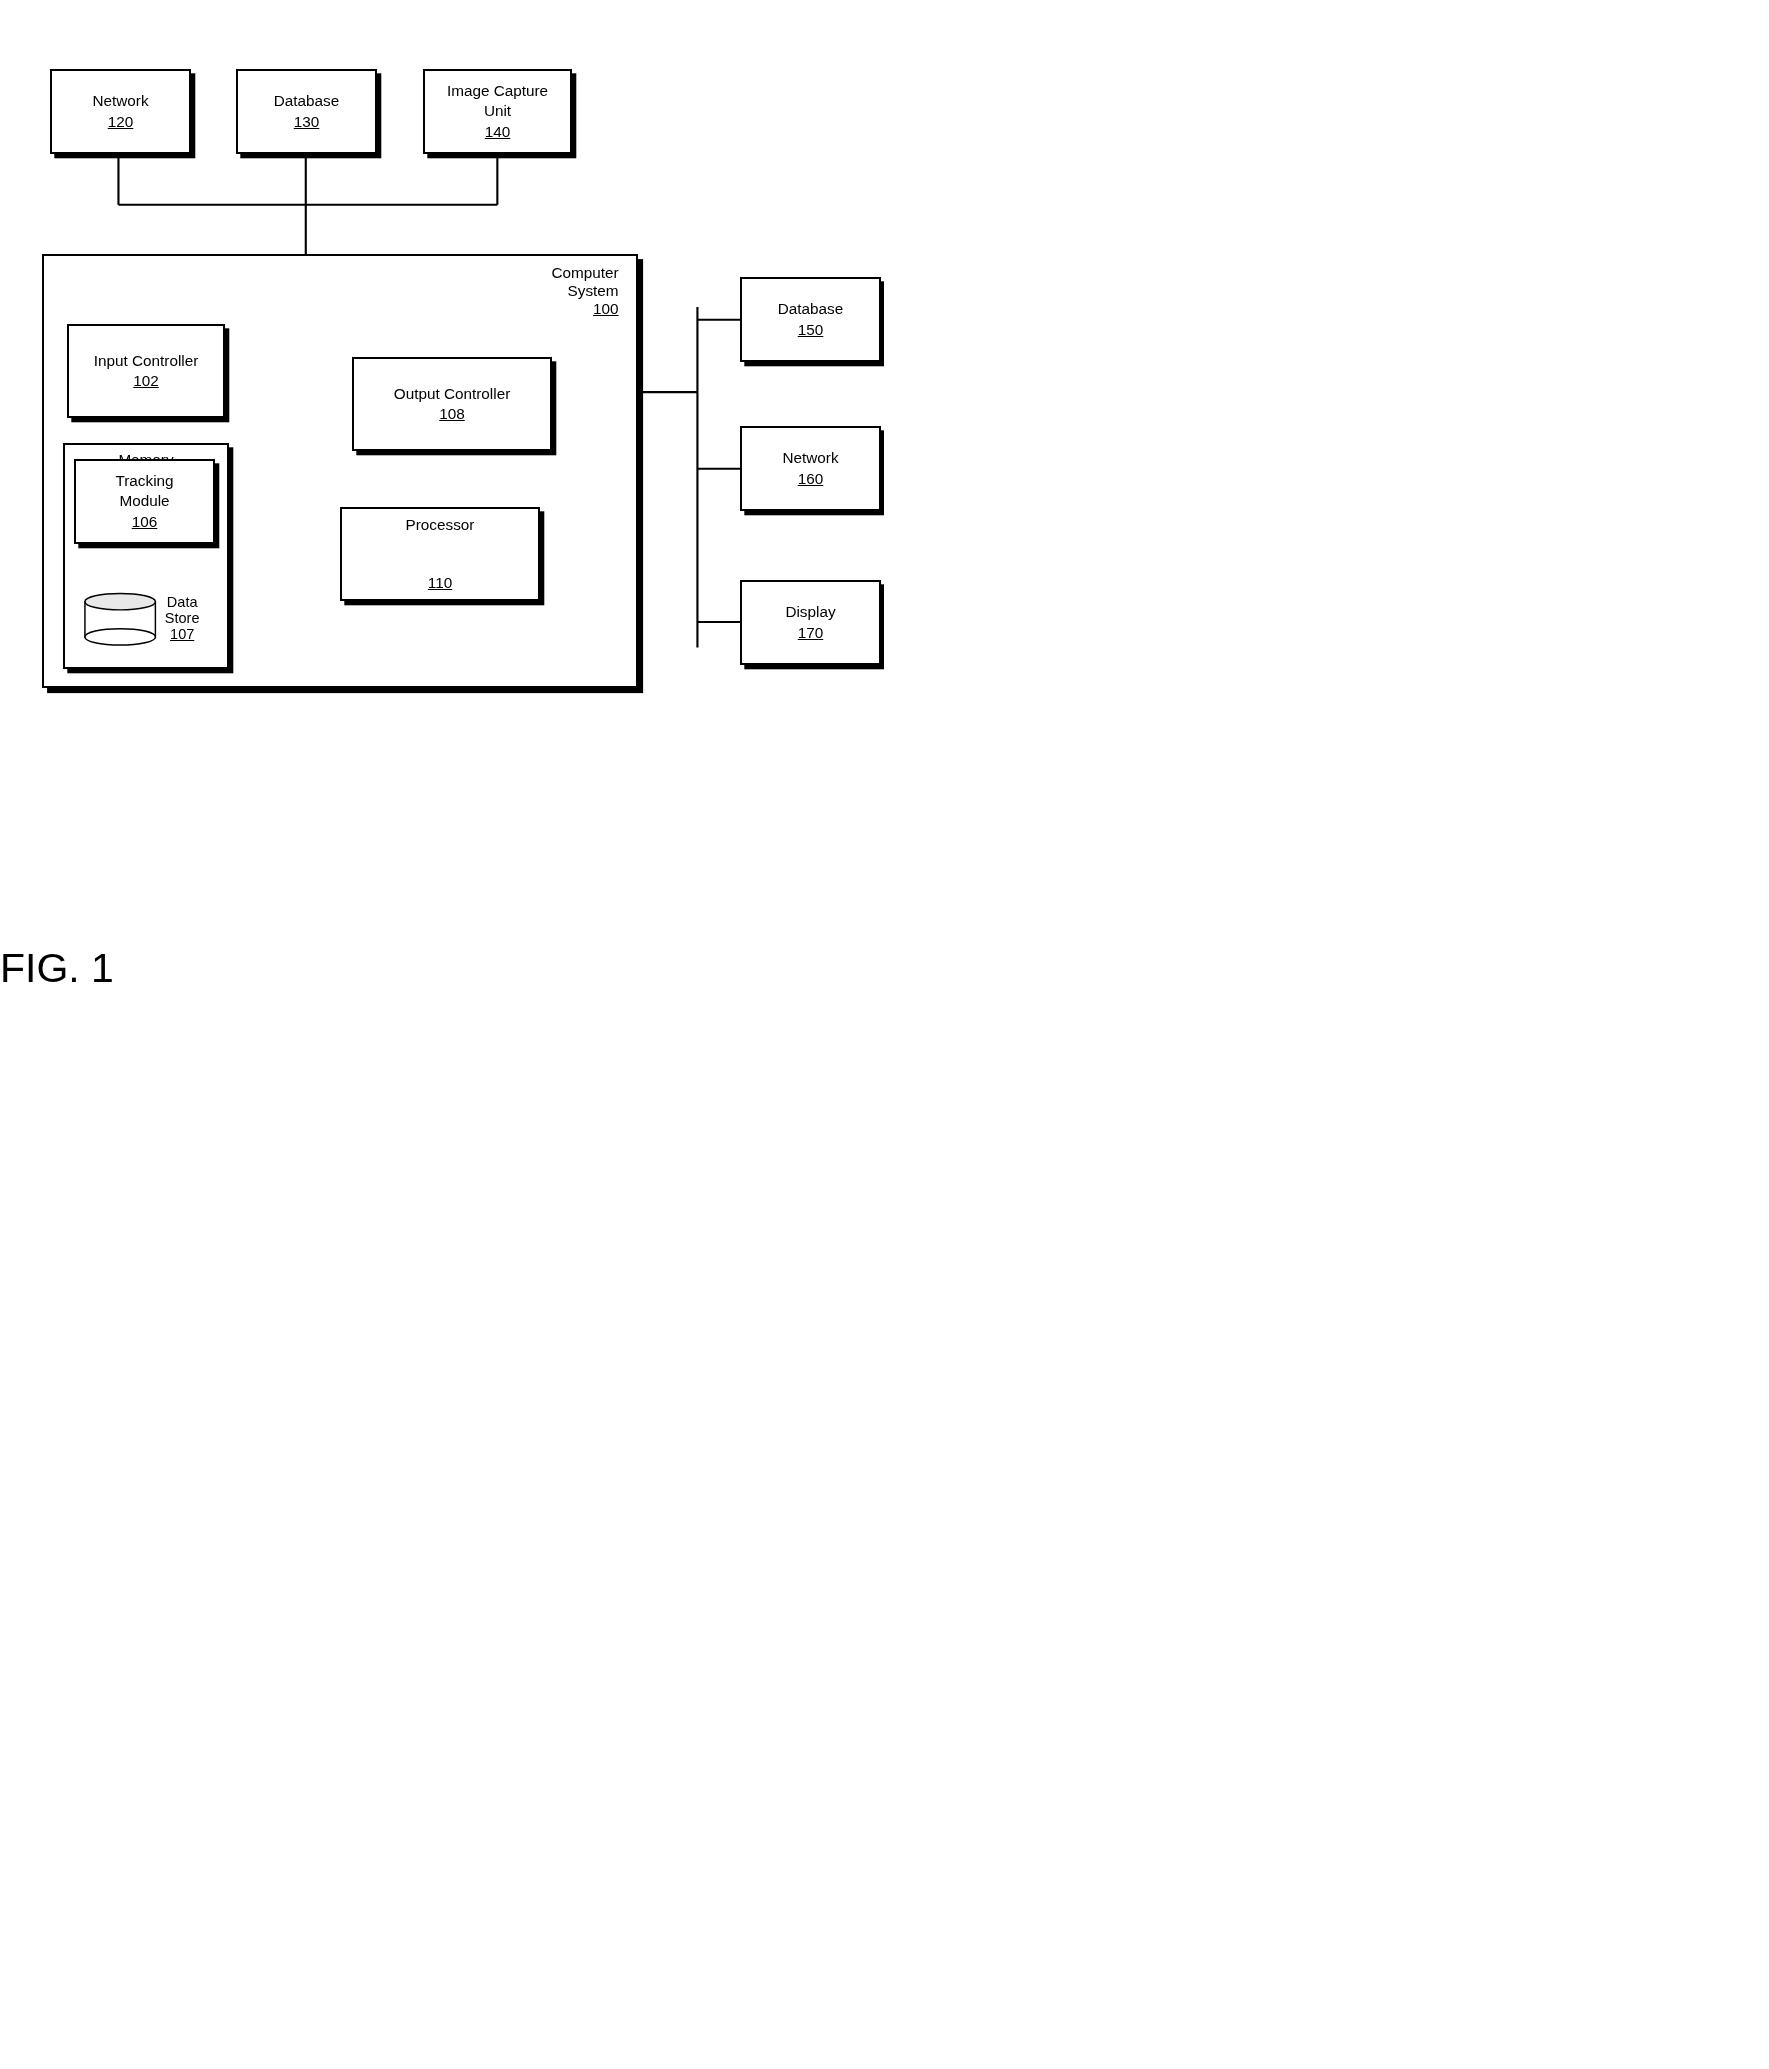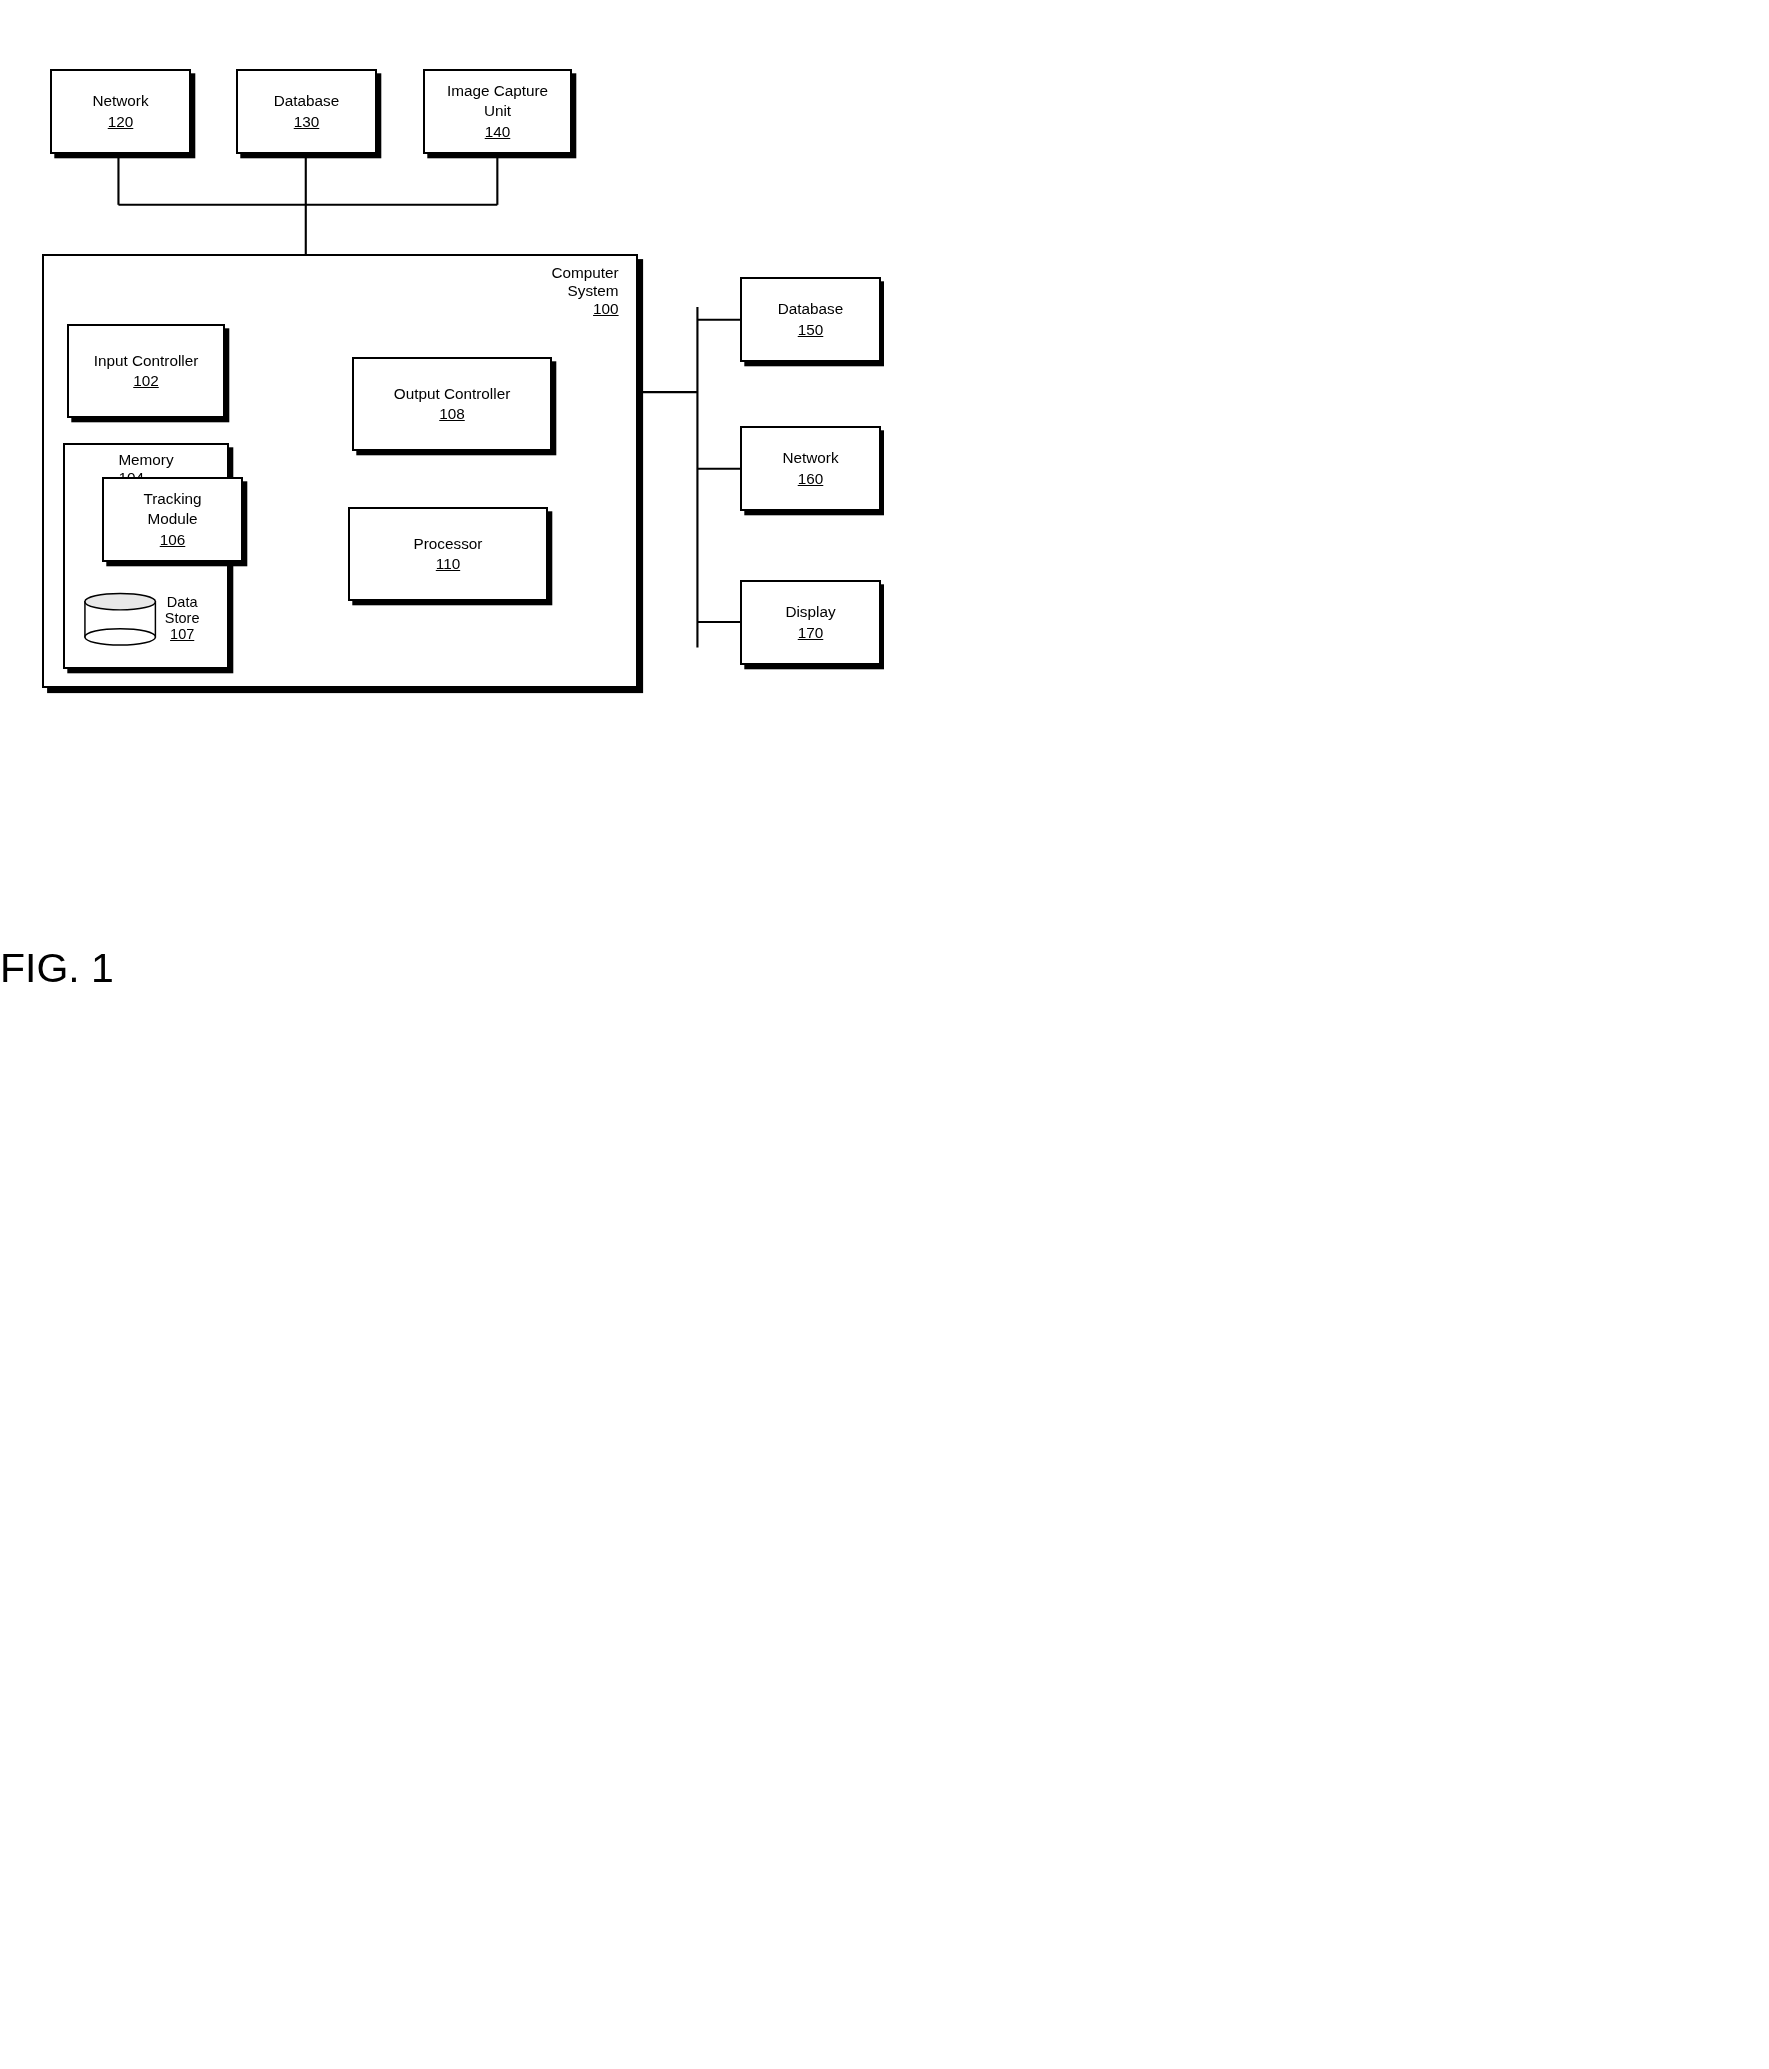--- a/index.html
+++ b/index.html
@@ -154,21 +154,21 @@
     <span class="ref">102</span>
   </div>
 
   <div class="outer-box" style="left:47px; top:417px; width:166px; height:226px; box-shadow: 4.3px 4.3px 0 #000;">
     <div style="position:absolute; top:6.8px; left:50%; transform:translateX(-50%); text-align:left; font-size:15.3px; font-weight:500;">
       <span>Memory</span><br>
       <span style="text-decoration:underline;">104</span>
     </div>
   </div>
 
-  <div class="box" style="left:58px; top:451px; width:141px; height:85px;margin-left:28px;">
+  <div class="box" style="left:58px; top:433px; width:141px; height:85px;">
     <span class="label">Tracking<br>Module</span>
     <span class="ref">106</span>
   </div>
 
   <div class="cylinder-wrap" style="left:66px; top:549px; width:124px; height:85px;">
     <svg class="cylinder-svg" viewBox="0 0 130 90" xmlns="http://www.w3.org/2000/svg">
 
       <rect x="5" y="18" width="120" height="60" fill="white" stroke="#000" stroke-width="2.5"></rect>
 
       <ellipse cx="65" cy="78" rx="60" ry="14" fill="white" stroke="#000" stroke-width="2.5"></ellipse>
@@ -179,21 +179,21 @@
       <span>Data Store</span><br>
       <span style="text-decoration:underline;">107</span>
     </div>
   </div>
 
   <div class="box" style="left:336px; top:319px; width:200px; height:94px;margin-top:12px;">
     <span class="label">Output Controller</span>
     <span class="ref">108</span>
   </div>
 
-  <div class="box" style="left:332px; top:481px; width:200px; height:94px;">
+  <div class="box" style="left:324px; top:481px; width:200px; height:94px;justify-content:space-between;">
     <span class="label">Processor</span>
     <span class="ref">110</span>
   </div>
 
   <div class="box" style="left:724px; top:251px; width:141px; height:85px;">
     <span class="label">Database</span>
     <span class="ref">150</span>
   </div>
 
   <div class="box" style="left:724px; top:400px; width:141px; height:85px;">

